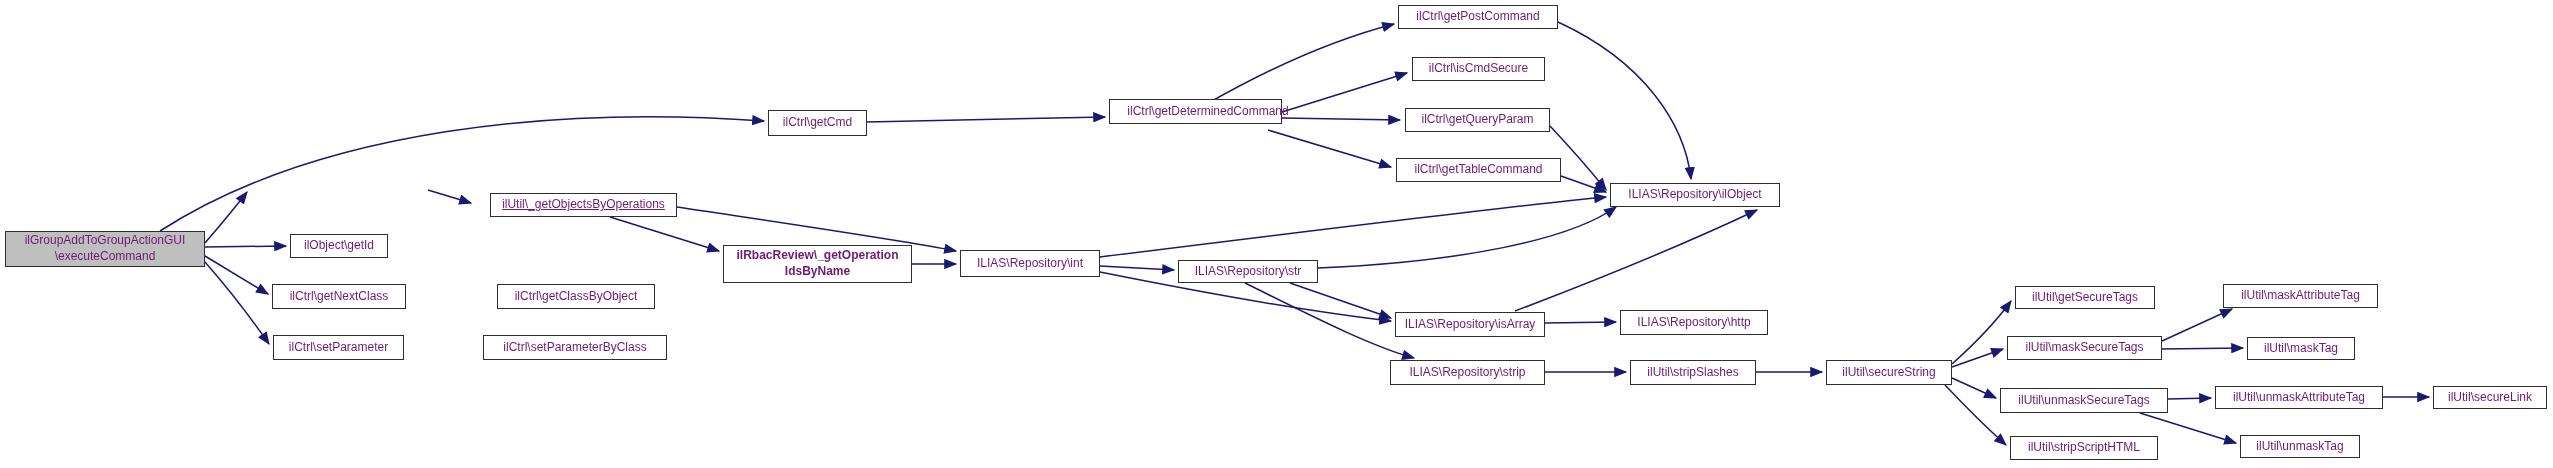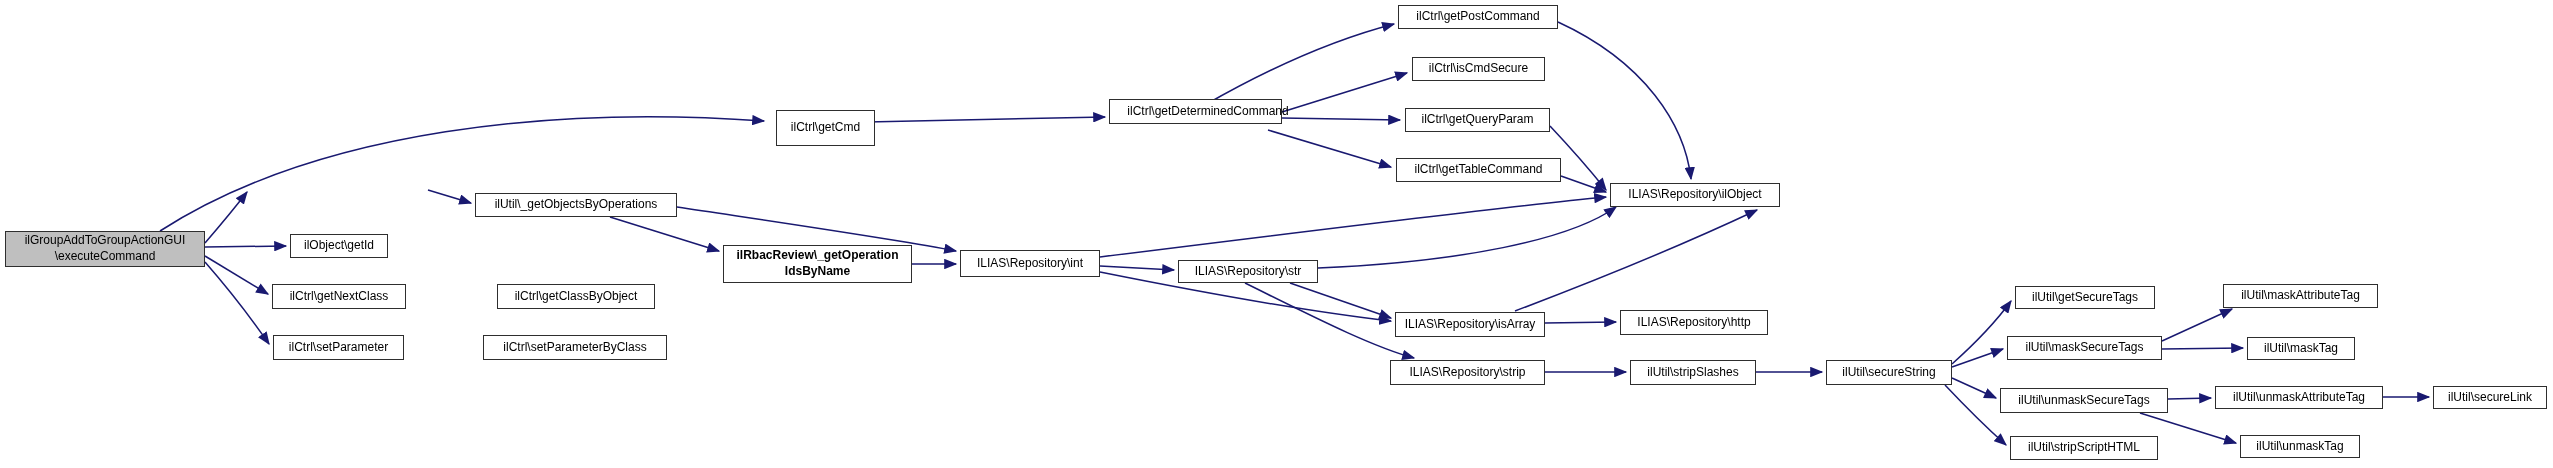--- a/index.html
+++ b/index.html
@@ -1,21 +1,21 @@
 <!DOCTYPE html>
 <html><head>
 <meta charset="utf-8">
 <style>
   html,body{margin:0;padding:0;background:#ffffff;}
   #stage{position:relative;width:2553px;height:468px;background:#ffffff;overflow:hidden;
          font-family:"Liberation Sans", sans-serif;}
   #edges{position:absolute;left:0;top:0;width:2553px;height:468px;}
   .node{position:absolute;box-sizing:border-box;border:1px solid #2e2e2e;background:#ffffff;
         display:flex;align-items:center;justify-content:center;text-align:center;
-        font-size:12px;line-height:1.3;color:#000000;white-space:pre-line;cursor:pointer;
+        font-size:12px;line-height:1.3;color:#701a75;white-space:pre-line;cursor:pointer;
         padding:0 3px;}
   .node.root{background:#bfbfbf;cursor:default;}
 </style>
 </head>
 <body>
 
 <div id="stage">
   <svg id="edges" viewBox="0 0 2553 468">
       <defs>
         <marker id="arrow" viewBox="0 0 10 8" refX="9" refY="4" markerWidth="9" markerHeight="7" orient="auto-start-reverse">
@@ -59,22 +59,22 @@
       <path d="M1550,126 Q1582,160 1606,190" fill="none" stroke="#191970" stroke-width="1.5" marker-end="url(#arrow)"></path>
       <path d="M1561,176 L1606,192" fill="none" stroke="#191970" stroke-width="1.5" marker-end="url(#arrow)"></path>
     </svg>
 <div class="node root" style="left: 5px; top: 231px; width: 200px; height: 36px; border-color: rgb(46, 46, 46);">ilGroupAddToGroupActionGUI
 \executeCommand</div>
     <div class="node" style="left: 290px; top: 234px; width: 98px; height: 24px; border-color: rgb(46, 46, 46);">ilObject\getId</div>
     <div class="node" style="left: 272px; top: 284px; width: 134px; height: 25px; border-color: rgb(46, 46, 46);">ilCtrl\getNextClass</div>
     <div class="node" style="left: 273px; top: 335px; width: 131px; height: 25px; border-color: rgb(46, 46, 46);">ilCtrl\setParameter</div>
     <div class="node" style="left: 497px; top: 284px; width: 158px; height: 25px; border-color: rgb(46, 46, 46);">ilCtrl\getClassByObject</div>
     <div class="node" style="left: 483px; top: 335px; width: 184px; height: 25px; border-color: rgb(46, 46, 46);">ilCtrl\setParameterByClass</div>
-    <div class="node" style="left: 475px; top: 193px; width: 202px; height: 24px; border-color: rgb(46, 46, 46);">ilUtil\_getObjectsByOperations</div>
-    <div class="node" style="left: 768px; top: 110px; width: 99px; height: 36px; border-color: rgb(46, 46, 46); margin-left: 8px;">ilCtrl\getCmd</div>
+    <div class="node" style="left: 490px; top: 193px; width: 187px; height: 24px; border-color: rgb(46, 46, 46); text-decoration: underline;">ilUtil\_getObjectsByOperations</div>
+    <div class="node" style="left: 768px; top: 110px; width: 99px; height: 26px; border-color: rgb(46, 46, 46);">ilCtrl\getCmd</div>
     <div class="node" style="left: 723px; top: 245px; width: 189px; height: 38px; border-color: rgb(46, 46, 46); font-weight: bold;">ilRbacReview\_getOperation
 IdsByName</div>
     <div class="node" style="left: 960px; top: 250px; width: 140px; height: 27px; border-color: rgb(46, 46, 46);">ILIAS\Repository\int</div>
     <div class="node" style="left: 1109px; top: 99px; width: 173px; height: 25px; border-color: rgb(46, 46, 46); padding-left: 28px;">ilCtrl\getDeterminedCommand</div>
     <div class="node" style="left: 1398px; top: 5px; width: 160px; height: 24px; border-color: rgb(46, 46, 46);">ilCtrl\getPostCommand</div>
     <div class="node" style="left: 1412px; top: 57px; width: 133px; height: 24px; border-color: rgb(46, 46, 46);">ilCtrl\isCmdSecure</div>
     <div class="node" style="left: 1405px; top: 108px; width: 145px; height: 24px; border-color: rgb(46, 46, 46);">ilCtrl\getQueryParam</div>
     <div class="node" style="left: 1396px; top: 158px; width: 165px; height: 24px; border-color: rgb(46, 46, 46);">ilCtrl\getTableCommand</div>
     <div class="node" style="left: 1610px; top: 183px; width: 170px; height: 24px; border-color: rgb(46, 46, 46);">ILIAS\Repository\ilObject</div>
     <div class="node" style="left: 1178px; top: 260px; width: 140px; height: 23px; border-color: rgb(46, 46, 46);">ILIAS\Repository\str</div>

